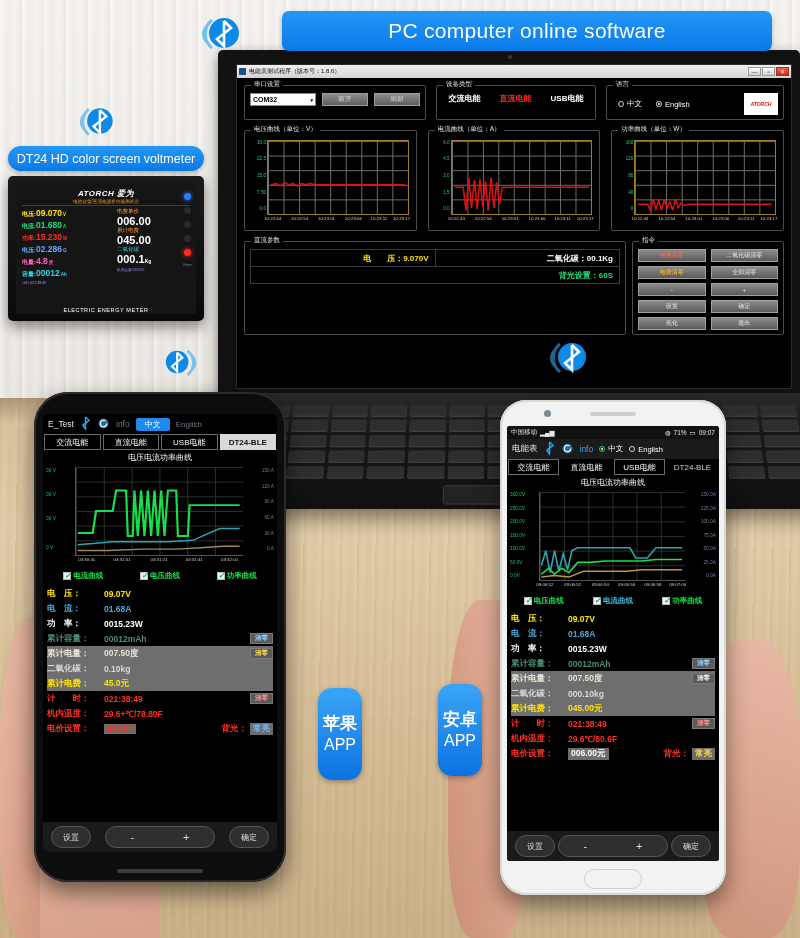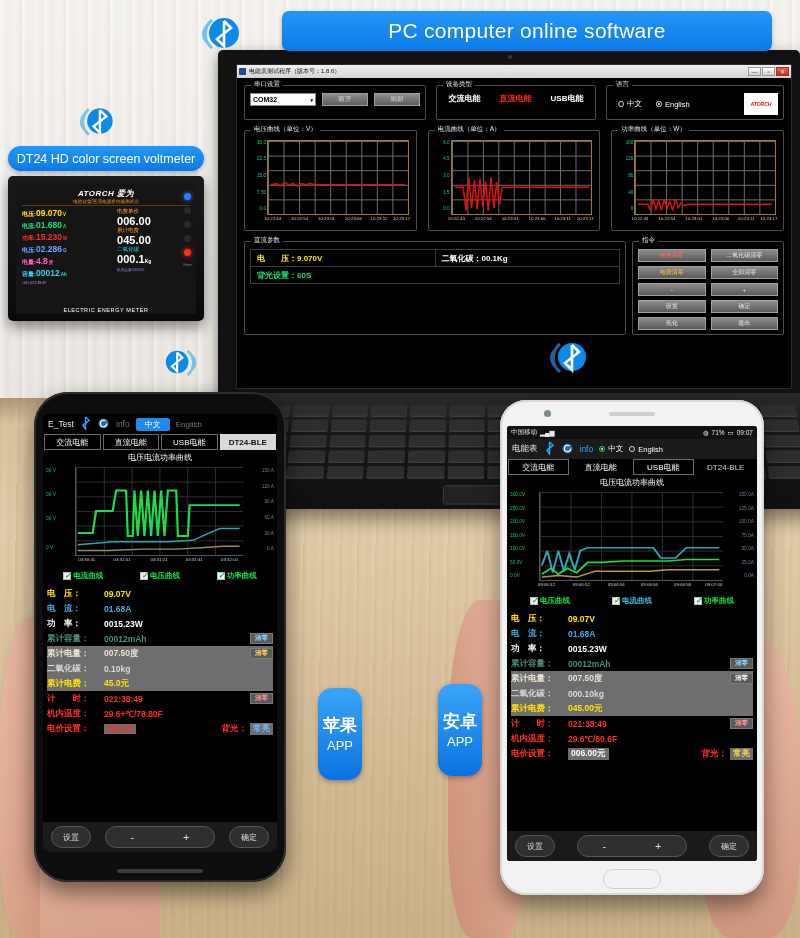--- a/index.html
+++ b/index.html
@@ -151,21 +151,21 @@
       linear-gradient(to bottom,#6e6e6e 1px,transparent 1px);
     background-size:11.11% 20%;
   }
   .trace{ position:absolute; left:0; top:0; width:100%; height:100%; }
   .xl{ position:absolute; left:17px; right:2px; bottom:0; height:10px; }
   .xl span{
     position:absolute; font-size:4.4px; color:#cfcfcf; transform:translateX(-50%);
   }
 
   
-  .lower{ display:flex; padding:4px 4px 4px; }
+  .lower{ display:flex; padding:4px 4px 4px;text-align:right; }
   .gb-param{ flex:1 1 auto; }
   .gb-cmd{ flex:0 0 152px; }
   table.param{ width:100%; border-collapse:collapse; }
   table.param td{
     border:1px solid #3c3c3c; font-size:8px; font-weight:bold;
     padding:2.5px 6px; white-space:nowrap;
   }
   td.c1{ width:50%; }
   .k-y{color:#ffe400;} .k-g{color:#18e07a;} .k-o{color:#ff9b21;}
   .k-w{color:#ffffff;} .k-r{color:#ff3024;} .k-m{color:#ff5fbf;}
@@ -218,21 +218,21 @@
     width:100%; height:100%; background:#000; border-radius:6px;
     overflow:hidden; position:relative;
   }
   .home-ind{
     position:absolute; left:50%; transform:translateX(-50%); bottom:9px;
     width:86px; height:4px; border-radius:3px; background:#3c3c3c;
   }
 
   
   .phone-r{
-    left:500px; top:400px; width:264px; height:495px;
+    left:500px; top:400px; width:226px; height:495px;
     background:#f2f2f2; border-radius:26px;
     box-shadow:0 10px 22px rgba(0,0,0,.45), inset 0 0 0 2px #d8d8d8;
     padding:26px 7px 34px;
   }
   .r-speaker{
     position:absolute; left:50%; transform:translateX(-50%); top:12px;
     width:46px; height:4px; border-radius:3px; background:#cfcfcf;
   }
   .r-cam{ position:absolute; left:44px; top:10px; width:7px;height:7px;border-radius:50%;background:#7c8a93;}
   .r-home{
@@ -386,21 +386,21 @@
   }
 
   .vpill{
     position:absolute; width:44px; border-radius:14px; color:#fff;
     background:linear-gradient(180deg,#3aa5f7,#0b72e0);
     box-shadow:0 2px 5px rgba(0,0,0,.3);
     display:flex; flex-direction:column; align-items:center; justify-content:center;
     padding:6px 0;
   }
   .vpill .zh{ font-size:17px; line-height:19px; font-weight:bold;}
-  .vpill .en{ font-size:13px; margin-top:3px; }
+  .vpill .en{ font-size:16px; margin-top:3px; }
 </style>
 </head>
 <body>
 
 <div class="bg-wall"></div>
 <div class="bg-desk"></div>
 
 <div class="laptop">
   <div class="laptop-lid">
     <div class="webcam"></div>

